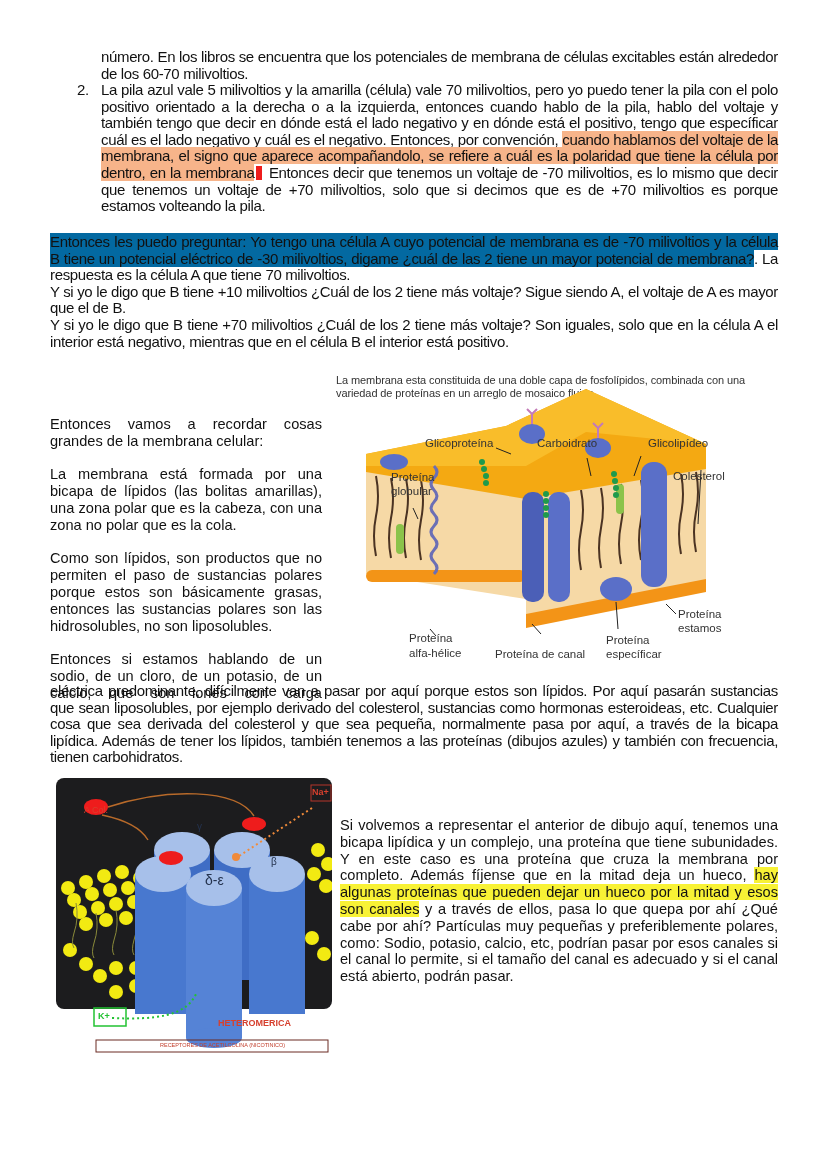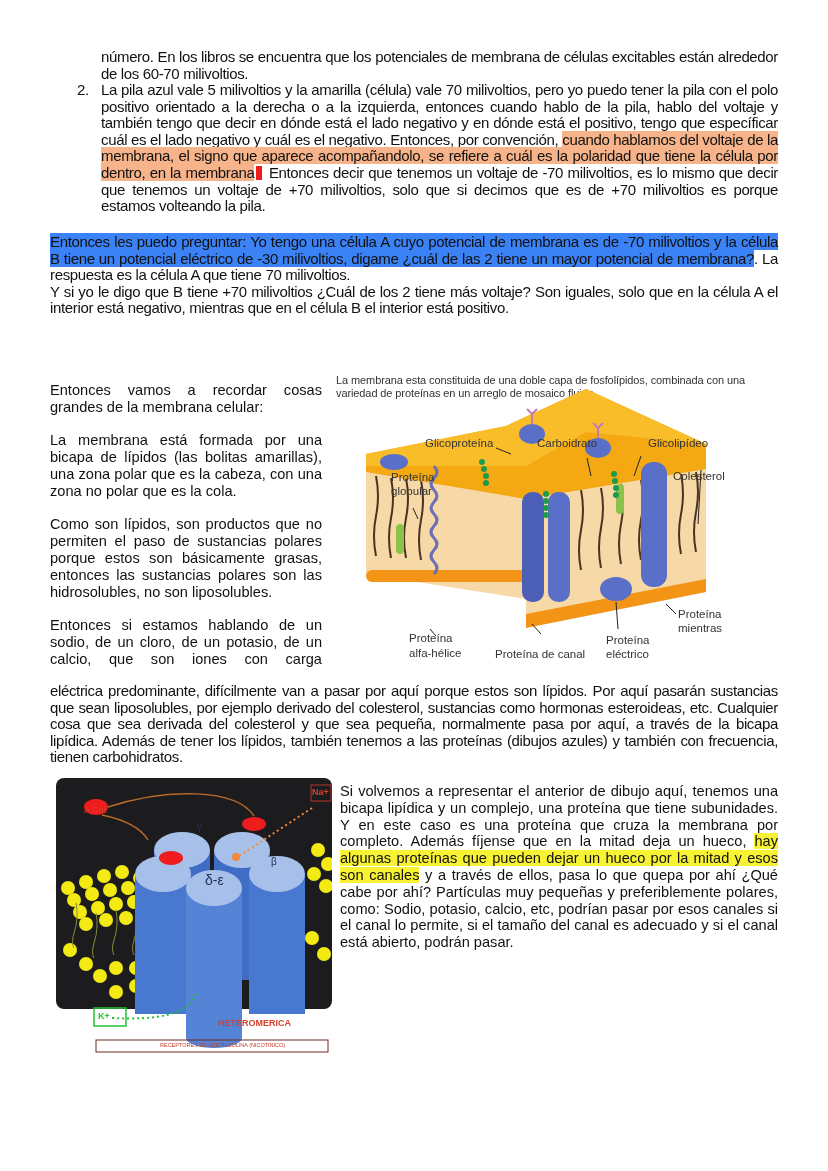--- a/index.html
+++ b/index.html
@@ -6,26 +6,26 @@
   body { width: 828px; height: 1171px; position: relative; overflow: hidden;
          font-family: "Liberation Sans", sans-serif; color: #111; }
   .narrow { font-family: "Liberation Sans", sans-serif; font-size: 15px; line-height: 16.6px;
             letter-spacing: -0.35px; text-align: justify; }
   .abs { position: absolute; }
   .p1 { left: 101px; top: 49px; width: 677px; }
   .li2 { left: 77px; top: 82px; width: 701px; }
   .li2 .num { position: absolute; left: 0; top: 0; }
   .li2 .txt { margin-left: 24px; }
   .hl-orange { background: #f7b48a; }
-  .hl-green { background: #3b82f6; }
+  .hl-green { background: #0369a1; }
   .hl-yellow { background: #f8f235; }
   .red-mark { display: inline-block; width: 6px; height: 14px; background: #ee1c1c; vertical-align: -2px; margin: 0 2px; }
   .sec2 { left: 50px; top: 234px; width: 728px; }
   .sec2 p { margin: 0; }
-  .wide { font-family: "Liberation Sans", sans-serif; font-size: 14.6px; line-height: 16.8px; text-align: justify; }
+  .wide { font-family: "Liberation Sans", sans-serif; font-size: 14.6px; line-height: 16.8px; text-align: justify; margin-top: 34px; }
   .col-left { left: 50px; top: 382px; width: 272px; }
   .col-left p { margin: 0 0 16.8px 0; }
   .cont { left: 50px; top: 683px; width: 728px; }
   .col-right { left: 340px; top: 783px; width: 438px; }
   .col-right p { margin: 0 0 16.8px 0; }
   .fig1 { left: 336px; top: 374px; width: 444px; height: 292px; }
   .fig1 .caption { position: absolute; left: 0; top: 0; font-size: 11px; line-height: 13px; color: #333; letter-spacing: -0.1px; }
   .fig1 .lbl { position: absolute; font-size: 11.5px; line-height: 13px; color: #333; }
   .fig2 { left: 56px; top: 778px; width: 276px; height: 231px; background: #1c1c1e; border-radius: 8px; }
   .fig2 .t { position: absolute; font-family: "Liberation Sans", sans-serif; font-weight: bold; }
@@ -35,20 +35,21 @@
 
 <div class="abs narrow p1">número. En los libros se encuentra que los potenciales de membrana de células excitables están alrededor de los 60-70 milivoltios.</div>
 
 <div class="abs narrow li2">
   <span class="num">2.</span>
   <div class="txt"><span>La pila azul vale 5 milivoltios y la amarilla (célula) vale 70 milivoltios, pero yo puedo tener la pila con el polo positivo orientado a la derecha o a la izquierda, entonces cuando hablo de la pila, hablo del voltaje y también tengo que decir en dónde está el lado negativo y en dónde está el positivo, tengo que específicar cuál es el lado negativo y cuál es el negativo. Entonces, por convención, </span><span class="hl-orange">cuando hablamos del voltaje de la membrana, el signo que aparece acompañandolo, se refiere a cuál es la polaridad que tiene la célula por dentro, en la membrana</span><span class="red-mark"></span><span> Entonces decir que tenemos un voltaje de -70 milivoltios, es lo mismo que decir que tenemos un voltaje de +70 milivoltios, solo que si decimos que es de +70 milivoltios es porque estamos volteando la pila.</span></div>
 </div>
 
 <div class="abs narrow sec2">
   <p><span class="hl-green">Entonces les puedo preguntar: Yo tengo una célula A cuyo potencial de membrana es de -70 milivoltios y la célula B tiene un potencial eléctrico de -30 milivoltios, digame ¿cuál de las 2 tiene un mayor potencial de membrana?</span><span>. La respuesta es la célula A que tiene 70 milivoltios.</span></p>
+  <p>Y si yo le digo que B tiene +10 milivoltios ¿Cuál de los 2 tiene más voltaje? Sigue siendo A, el voltaje de A es mayor que el de B.</p>
   <p>Y si yo le digo que B tiene +70 milivoltios ¿Cuál de los 2 tiene más voltaje? Son iguales, solo que en la célula A el interior está negativo, mientras que en el célula B el interior está positivo.</p>
 </div>
 
 <div class="abs wide col-left">
   <p>Entonces vamos a recordar cosas grandes de la membrana celular:</p>
   <p>La membrana está formada por una bicapa de lípidos (las bolitas amarillas), una zona polar que es la cabeza, con una zona no polar que es la cola.</p>
   <p>Como son lípidos, son productos que no permiten el paso de sustancias polares  porque estos son básicamente grasas, entonces las sustancias polares son las hidrosolubles, no son liposolubles.</p>
   <p style="margin:0;text-align:justify;text-align-last:justify;">Entonces si estamos hablando de un sodio, de un cloro, de un potasio, de un calcio, que son iones con carga</p>
 </div>
 
@@ -122,26 +123,26 @@
       <line x1="340" y1="240" x2="330" y2="230"></line>
     </g>
   </svg>
   <span class="lbl" style="left:89px;top:63px">Glicoproteína</span>
   <span class="lbl" style="left:201px;top:63px">Carboidrato</span>
   <span class="lbl" style="left:312px;top:63px">Glicolipídeo</span>
   <span class="lbl" style="left:55px;top:97px">Proteína</span>
   <span class="lbl" style="left:55px;top:111px">globular</span>
   <span class="lbl" style="left:337px;top:96px">Colesterol</span>
   <span class="lbl" style="left:342px;top:234px">Proteína</span>
-  <span class="lbl" style="left:342px;top:248px">mientras</span>
+  <span class="lbl" style="left:342px;top:248px">estamos</span>
   <span class="lbl" style="left:73px;top:258px">Proteína</span>
   <span class="lbl" style="left:73px;top:273px">alfa-hélice</span>
   <span class="lbl" style="left:159px;top:274px">Proteína de canal</span>
   <span class="lbl" style="left:270px;top:260px">Proteína</span>
-  <span class="lbl" style="left:270px;top:274px">eléctrico</span>
+  <span class="lbl" style="left:270px;top:274px">específicar</span>
 </div>
 
 <div class="abs narrow cont">eléctrica predominante, difícilmente van a pasar por aquí porque estos son lípidos. Por aquí pasarán sustancias que sean liposolubles, por ejemplo derivado del colesterol, sustancias como hormonas esteroideas, etc. Cualquier cosa que sea derivada del colesterol y que sea pequeña, normalmente pasa por aquí, a través de la bicapa lipídica. Además de tener los lípidos, también tenemos a las proteínas (dibujos azules) y también con frecuencia, tienen carbohidratos.</div>
 
 <div class="abs fig2">
   <svg class="abs" style="left:0;top:0" width="276" height="278" viewBox="0 0 276 278">
 
     <g fill="#f2ea12">
       <circle cx="12" cy="110" r="7"></circle>
         <circle cx="30" cy="104" r="7"></circle>

